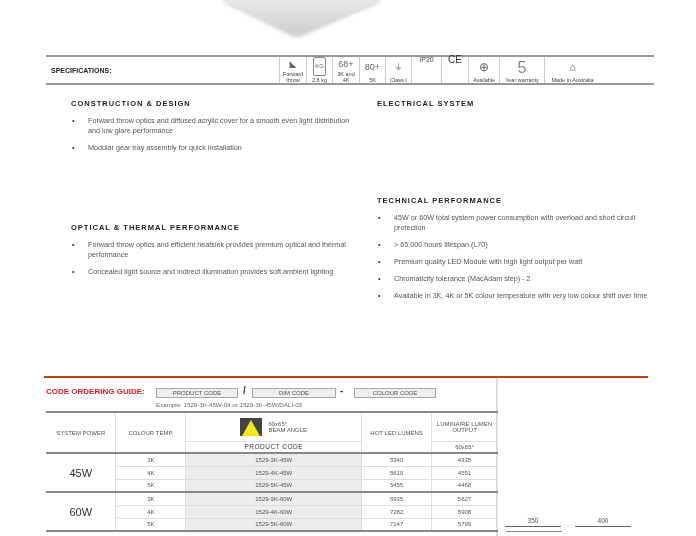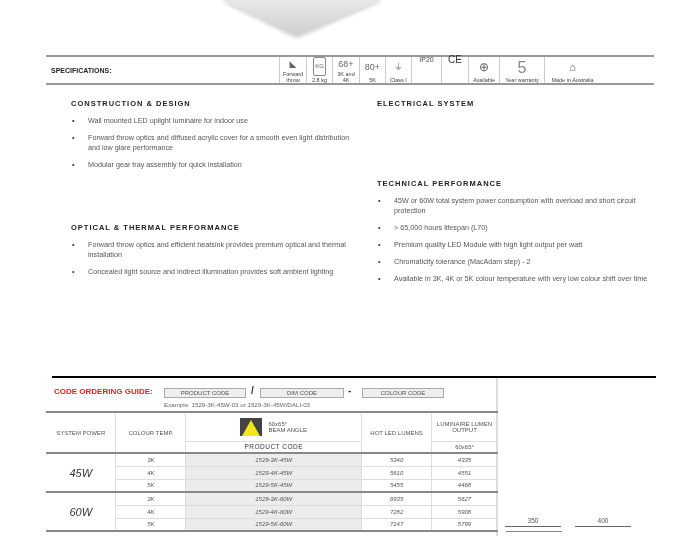--- a/index.html
+++ b/index.html
@@ -9,38 +9,38 @@
   .spec-title{position:absolute;left:5px;top:10px;font-size:7px;font-weight:bold;color:#222;}
   .spec-icons{position:absolute;left:233px;top:0;height:26px;display:flex;}
   .spec-icon{border-left:1px solid #ccc;height:26px;display:flex;flex-direction:column;align-items:center;justify-content:flex-end;font-size:5.5px;color:#444;padding:0 2px;box-sizing:border-box;line-height:6px;text-align:center;}
   .spec-icon .glyph{flex:1;display:flex;align-items:center;justify-content:center;font-size:9px;color:#666;line-height:9px;}
   .spec-icon.solo{justify-content:flex-start;font-size:7px;}
   .section{position:absolute;width:290px;}
   .section h3{margin:0 0 8px 0;font-size:7.5px;letter-spacing:1px;font-weight:bold;color:#222;}
   .section ul{margin:0;padding:0;list-style:none;}
   .section li{position:relative;padding-left:17px;font-size:7.2px;line-height:10px;color:#555;margin-bottom:7px;}
   .section li:before{content:"•";position:absolute;left:1px;top:0;color:#333;}
-  .code-guide{position:absolute;left:52px;top:376px;width:604px;border-top:2px solid #000000;}
+  .code-guide{position:absolute;left:44px;top:376px;width:604px;border-top:2px solid #c2410c;}
   .cg-title{position:absolute;left:2px;top:9px;font-size:8px;font-weight:bold;color:#e0202a;}
   .cg-box{position:absolute;top:10px;height:8px;border:1px solid #aaa;background:#eee;font-size:6px;color:#555;text-align:center;line-height:8px;}
   .cg-sep{position:absolute;top:7px;font-size:10px;font-weight:bold;color:#333;}
   .cg-example{position:absolute;left:112px;top:23px;font-size:6.2px;color:#666;}
   .vline{position:absolute;left:496px;top:378px;width:2px;height:158px;background:#ddd;}
   table.order{position:absolute;left:46px;top:411px;border-collapse:collapse;width:452px;font-size:6px;color:#555;}
   table.order td,table.order th{border:1px solid #ddd;text-align:center;padding:0;font-weight:normal;}
   table.order thead tr:first-child td{border-top:2px solid #888;}
   .hdr{height:29px;}
   .hdr2{height:12px;}
   .pc-head{font-weight:bold;font-size:6.5px;letter-spacing:.5px;color:#333;}
   .beam{display:flex;align-items:center;justify-content:center;gap:6px;text-align:left;}
   .beam-icon{width:22px;height:18px;background:#444;position:relative;overflow:hidden;}
   .beam-icon:after{content:"";position:absolute;left:2px;bottom:0;border-left:9px solid transparent;border-right:9px solid transparent;border-bottom:16px solid #f3e71c;}
   td.power{font-size:11px;color:#333;}
   td.code{background:#ececec;}
-  tbody tr{height:13px;font-style:italic;}
+  tbody tr{height:13px;}
   tbody tr.grp td{border-top:2px solid #888;}
   tbody tr.last td{border-bottom:2px solid #888;}
   .tick{position:absolute;top:517px;width:56px;text-align:center;font-size:6.5px;color:#555;border-bottom:1px solid #666;padding-bottom:2px;}
   .tick2{position:absolute;top:531px;height:1px;background:#888;}
 </style>
 </head>
 <body>
 
 <svg class="lamp" viewBox="0 0 696 50">
   <defs>
@@ -97,39 +97,38 @@
     <div class="spec-icon" style="width:56px">
       <span class="glyph" style="font-size:11px">⌂</span>
       <span>Made in Australia</span>
     </div>
   </div>
 </div>
 
 <div class="section" style="left:71px;top:99px;">
   <h3>CONSTRUCTION &amp; DESIGN</h3>
   <ul>
-    <li>Wall mounted LED uplight luminaire for indoor use</li>
     <li>Forward throw optics and diffused acrylic cover for a smooth even light distribution and low glare performance</li>
     <li>Modular gear tray assembly for quick installation</li>
   </ul>
 </div>
 
 <div class="section" style="left:71px;top:223px;">
   <h3>OPTICAL &amp; THERMAL PERFORMANCE</h3>
   <ul>
-    <li>Forward throw optics and efficient heatsink provides premium optical and thermal installation</li>
+    <li>Forward throw optics and efficient heatsink provides premium optical and thermal performance</li>
     <li>Concealed light source and indirect illumination provides soft ambient lighting</li>
   </ul>
 </div>
 
 <div class="section" style="left:377px;top:99px;">
   <h3>ELECTRICAL SYSTEM</h3>
 </div>
 
-<div class="section" style="left:377px;top:179px;">
+<div class="section" style="left:377px;top:196px;">
   <h3>TECHNICAL PERFORMANCE</h3>
   <ul>
     <li>45W or 60W total system power consumption with overload and short circuit protection</li>
     <li>&gt; 65,000 hours lifespan (L70)</li>
     <li>Premium quality LED Module with high light output per watt</li>
     <li>Chromaticity tolerance (MacAdam step) - 2</li>
     <li>Available in 3K, 4K or 5K colour temperature with very low colour shift over time</li>
   </ul>
 </div>
 

